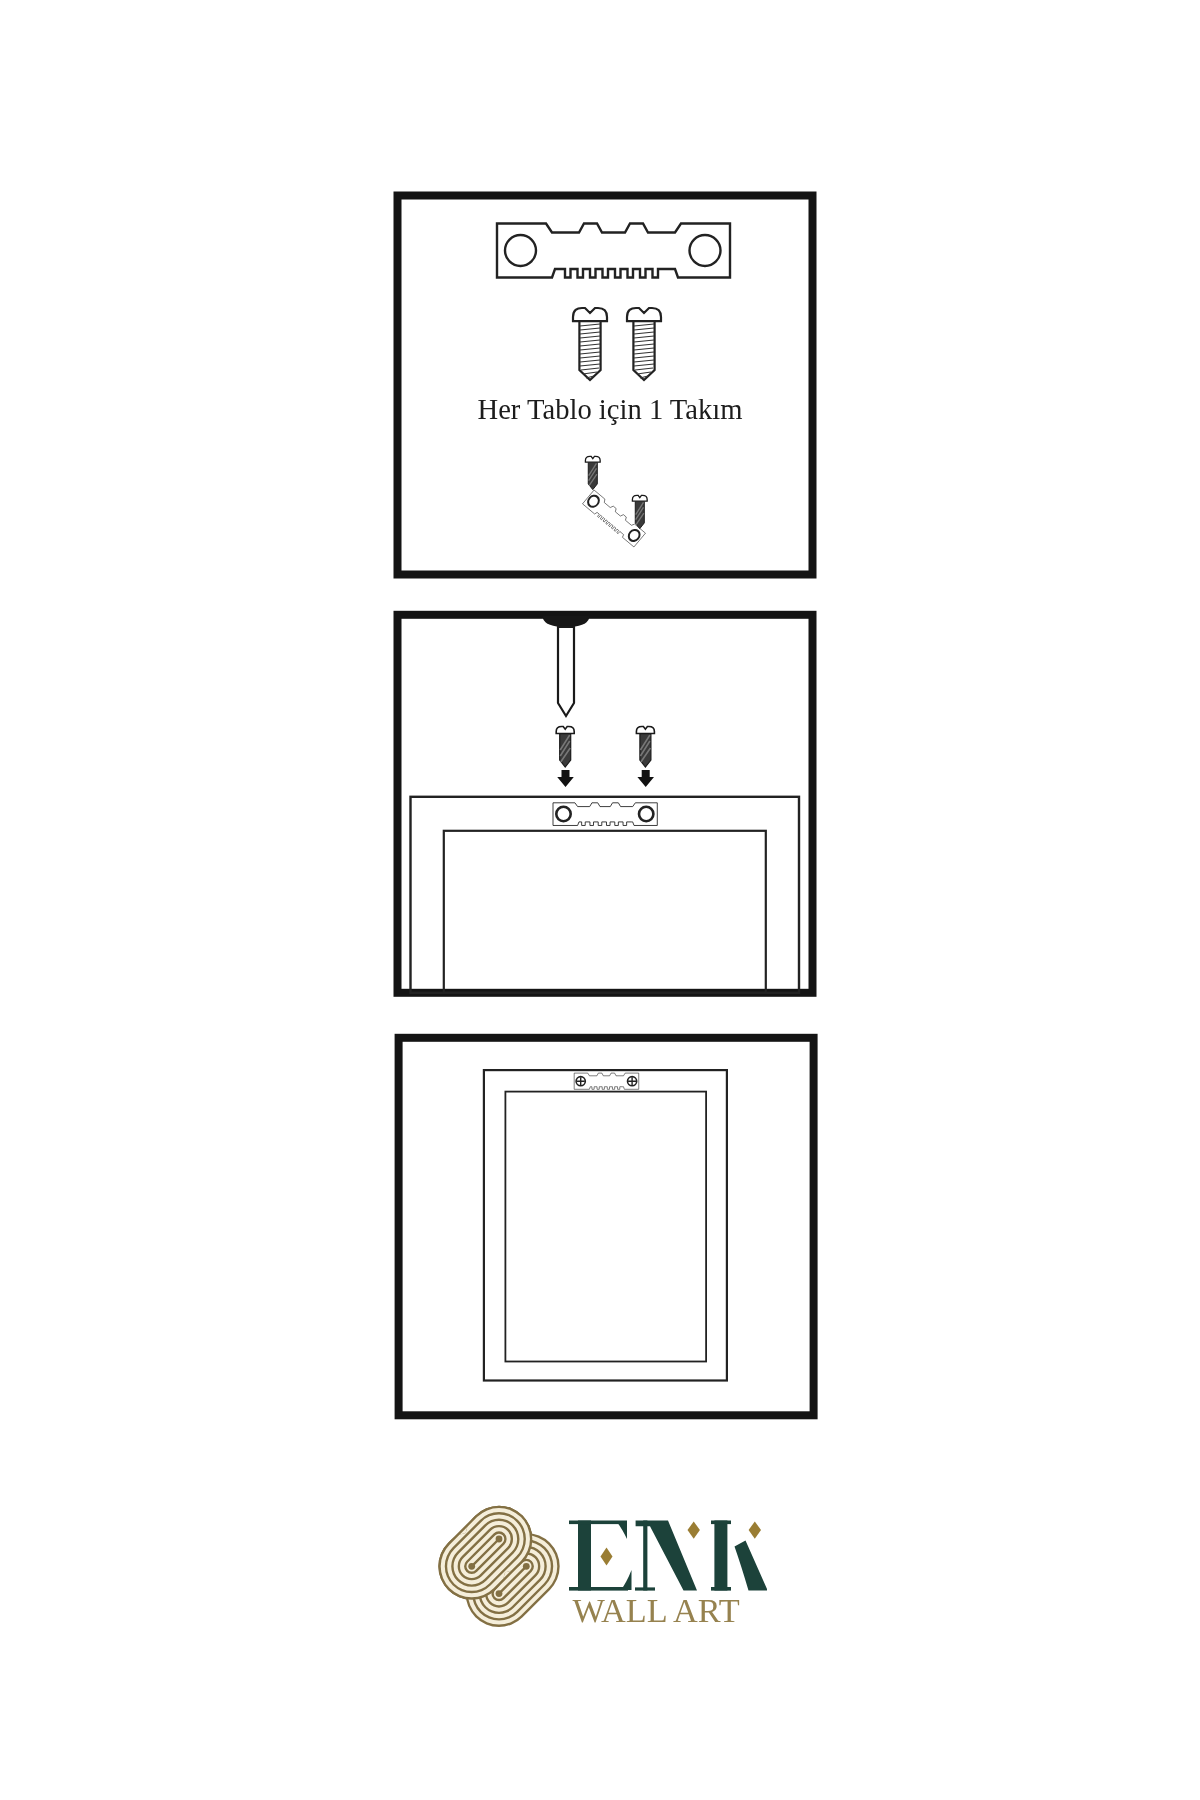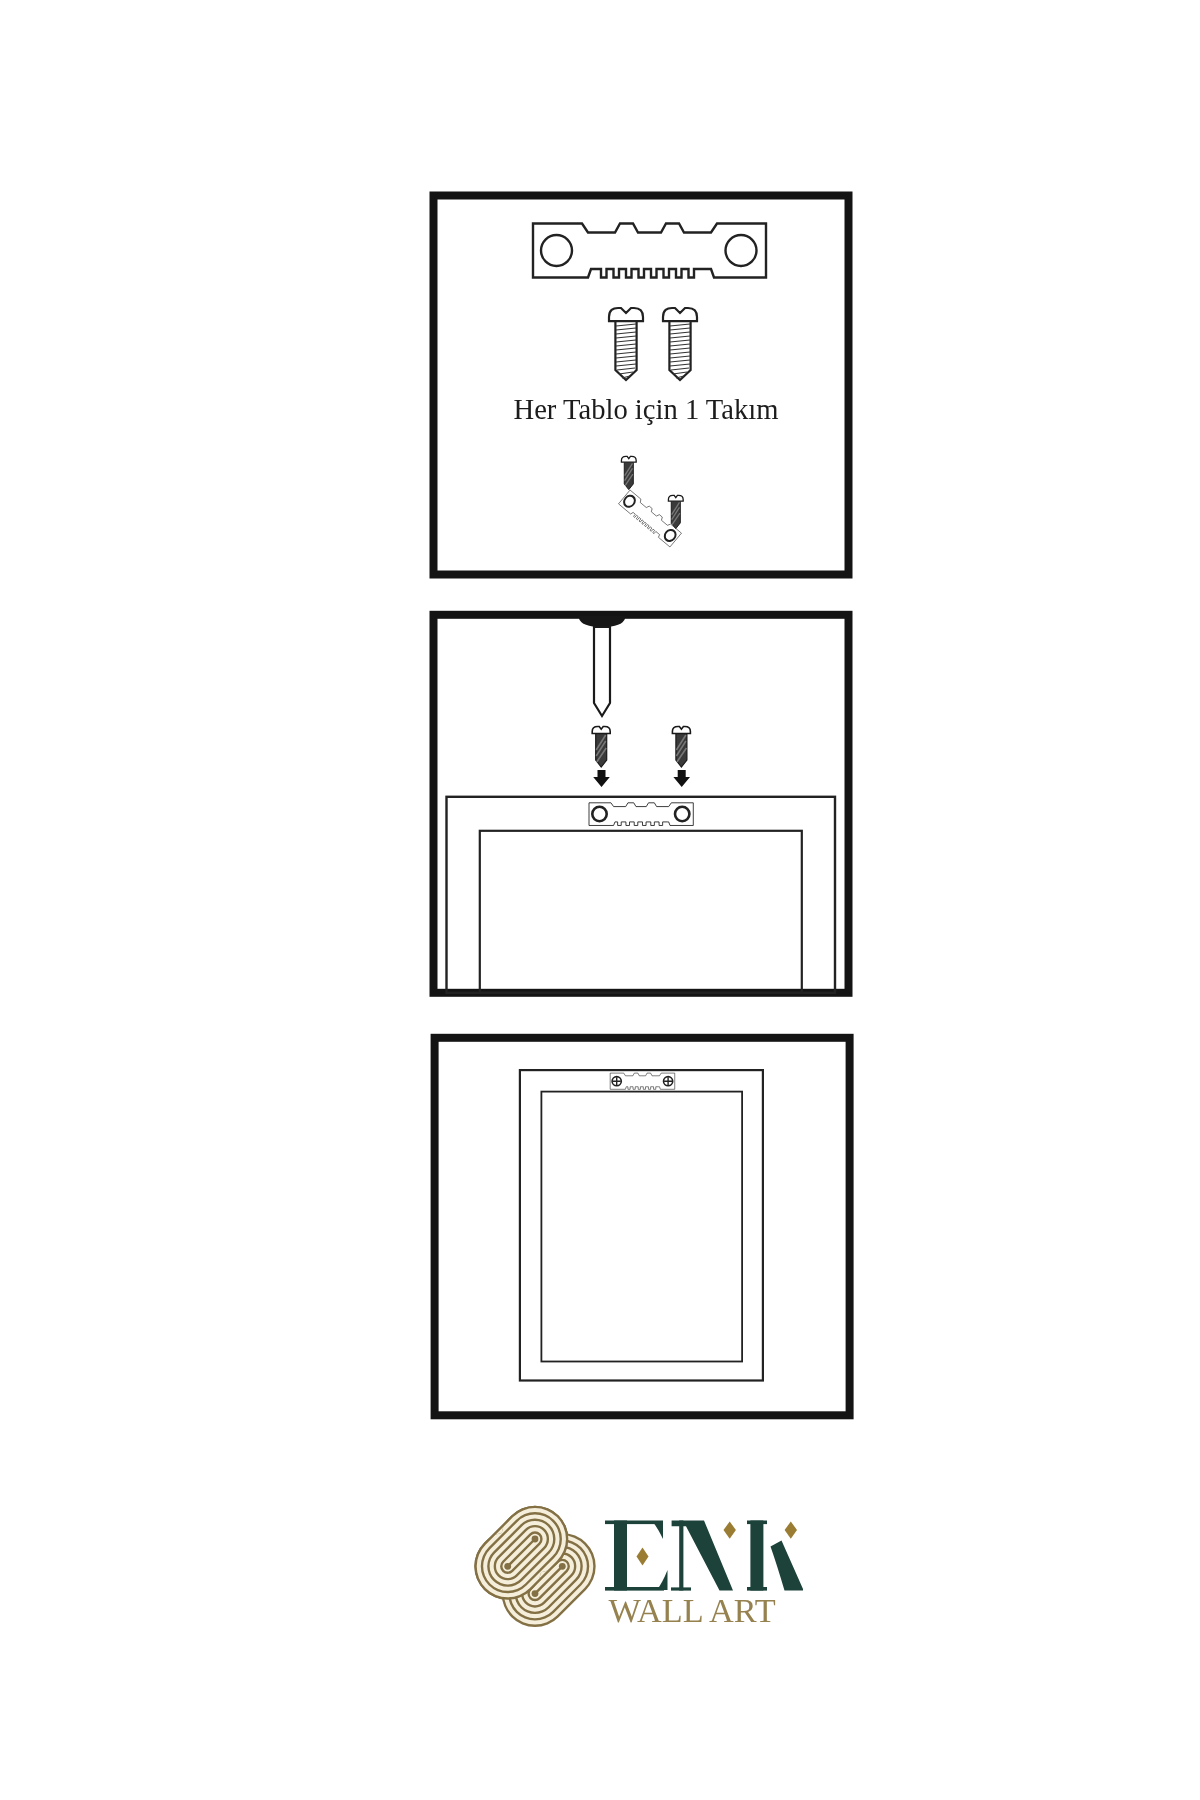--- a/index.html
+++ b/index.html
@@ -1,17 +1,17 @@
 <!DOCTYPE html>
 <html><head>
 <meta charset="utf-8">
 <style>
   html,body{margin:0;padding:0;background:#ffffff;}
   .page{position:relative;width:1132px;height:1800px;background:#ffffff;overflow:hidden;
-        font-family:"Liberation Serif", serif;margin-left:36px;}
+        font-family:"Liberation Serif", serif;}
   svg{position:absolute;left:0;top:0;}
 </style>
 </head>
 <body>
 <div class="page">
 <svg width="1200" height="1800" viewBox="0 0 1200 1800">
 <defs>
 
   <path id="hangerplate" d="M0,0 L49,0 L55,9 L82,9 L87,0 L100,0 L105,9 L128,9 L133,0 L146,0 L151,9 L178,9 L184,0 L233,0 L233,54 L181,54 L178,45.5 L175,45.5 L161,45.5 L161,54 L155.5,54 L155.5,45.5 L148.5,45.5 L148.5,54 L143,54 L143,45.5 L136,45.5 L136,54 L130.5,54 L130.5,45.5 L123.5,45.5 L123.5,54 L118,54 L118,45.5 L111,45.5 L111,54 L105.5,54 L105.5,45.5 L98.5,45.5 L98.5,54 L93,54 L93,45.5 L86,45.5 L86,54 L80.5,54 L80.5,45.5 L73.5,45.5 L73.5,54 L68,54 L68,45.5 L58,45.5 L55,54 L0,54 Z"></path>
 

